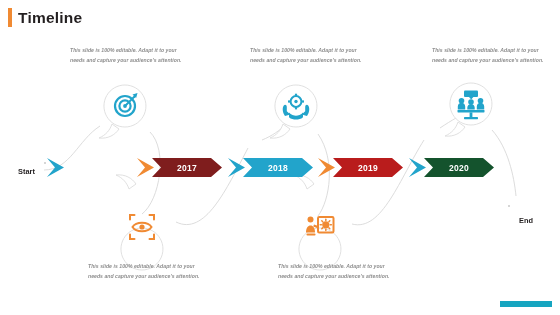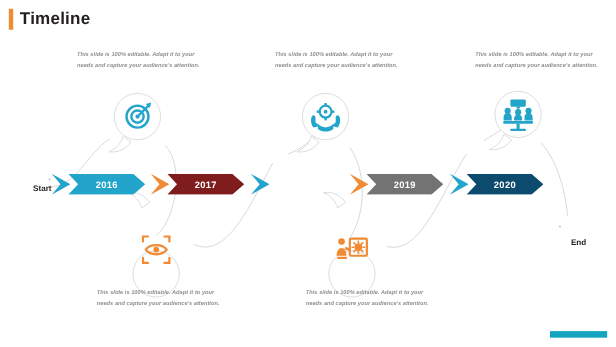--- a/index.html
+++ b/index.html
@@ -35,21 +35,21 @@
     letter-spacing:.3px;
     clip-path:polygon(0 0, calc(100% - 11px) 0, 100% 50%, calc(100% - 11px) 100%, 0 100%, 9px 50%);
   }
   .chev-head{
     position:absolute;height:19px;width:17px;
     clip-path:polygon(0 0, 100% 50%, 0 100%, 8px 50%);
   }
 
   
   .endlabel{position:absolute;font-size:7.4px;font-weight:700;color:#231f20;}
-  .start-lbl{left:18px;top:167px;margin-left:12px;}
+  .start-lbl{left:18px;top:167px;}
   .end-lbl{left:519px;top:216px;}
   .dot{position:absolute;width:2.4px;height:2.4px;border-radius:50%;background:#c9c9c9;}
 
   
   .corner{position:absolute;right:8px;bottom:8px;width:52px;height:6px;background:#16A5C0;}
 </style>
 </head>
 <body>
 
 <div class="slide">
@@ -155,38 +155,38 @@
   <div class="blurb b1">This slide is 100% editable. Adapt it to your needs and capture your audience's attention.</div>
   <div class="blurb b2">This slide is 100% editable. Adapt it to your needs and capture your audience's attention.</div>
   <div class="blurb b3">This slide is 100% editable. Adapt it to your needs and capture your audience's attention.</div>
   <div class="blurb b4">This slide is 100% editable. Adapt it to your needs and capture your audience's attention.</div>
   <div class="blurb b5">This slide is 100% editable. Adapt it to your needs and capture your audience's attention.</div>
 
   <div class="endlabel start-lbl">Start</div>
   <div class="dot" style="left:44px;top:162px;"></div>
 
   <div class="chev-head" style="left:47px;top:158px;background:#22A4CB;"></div>
-  <div class="chev" style="left:62px;top:158px;width:70px;background:#22A4CB;">
-    <span>2016</span>
-  </div>
 
   <div class="chev-head" style="left:137px;top:158px;background:#F08A33;"></div>
   <div class="chev" style="left:152px;top:158px;width:70px;background:#7f1d1d;">
     <span>2017</span>
   </div>
 
   <div class="chev-head" style="left:228px;top:158px;background:#22A4CB;"></div>
+  <div class="chev" style="left:243px;top:158px;width:70px;background:#22A4CB;">
+    <span>2018</span>
+  </div>
 
   <div class="chev-head" style="left:318px;top:158px;background:#F08A33;"></div>
-  <div class="chev" style="left:333px;top:158px;width:70px;background:#737373;">
+  <div class="chev" style="left:333px;top:158px;width:70px;background:#b91c1c;">
     <span>2019</span>
   </div>
 
   <div class="chev-head" style="left:409px;top:158px;background:#22A4CB;"></div>
-  <div class="chev" style="left:424px;top:158px;width:70px;background:#0c4a6e;">
+  <div class="chev" style="left:424px;top:158px;width:70px;background:#14532d;">
     <span>2020</span>
   </div>
 
   <div class="dot" style="left:508px;top:205px;"></div>
   <div class="endlabel end-lbl">End</div>
 
   <div class="corner"></div>
 </div>
 
 </body></html>

